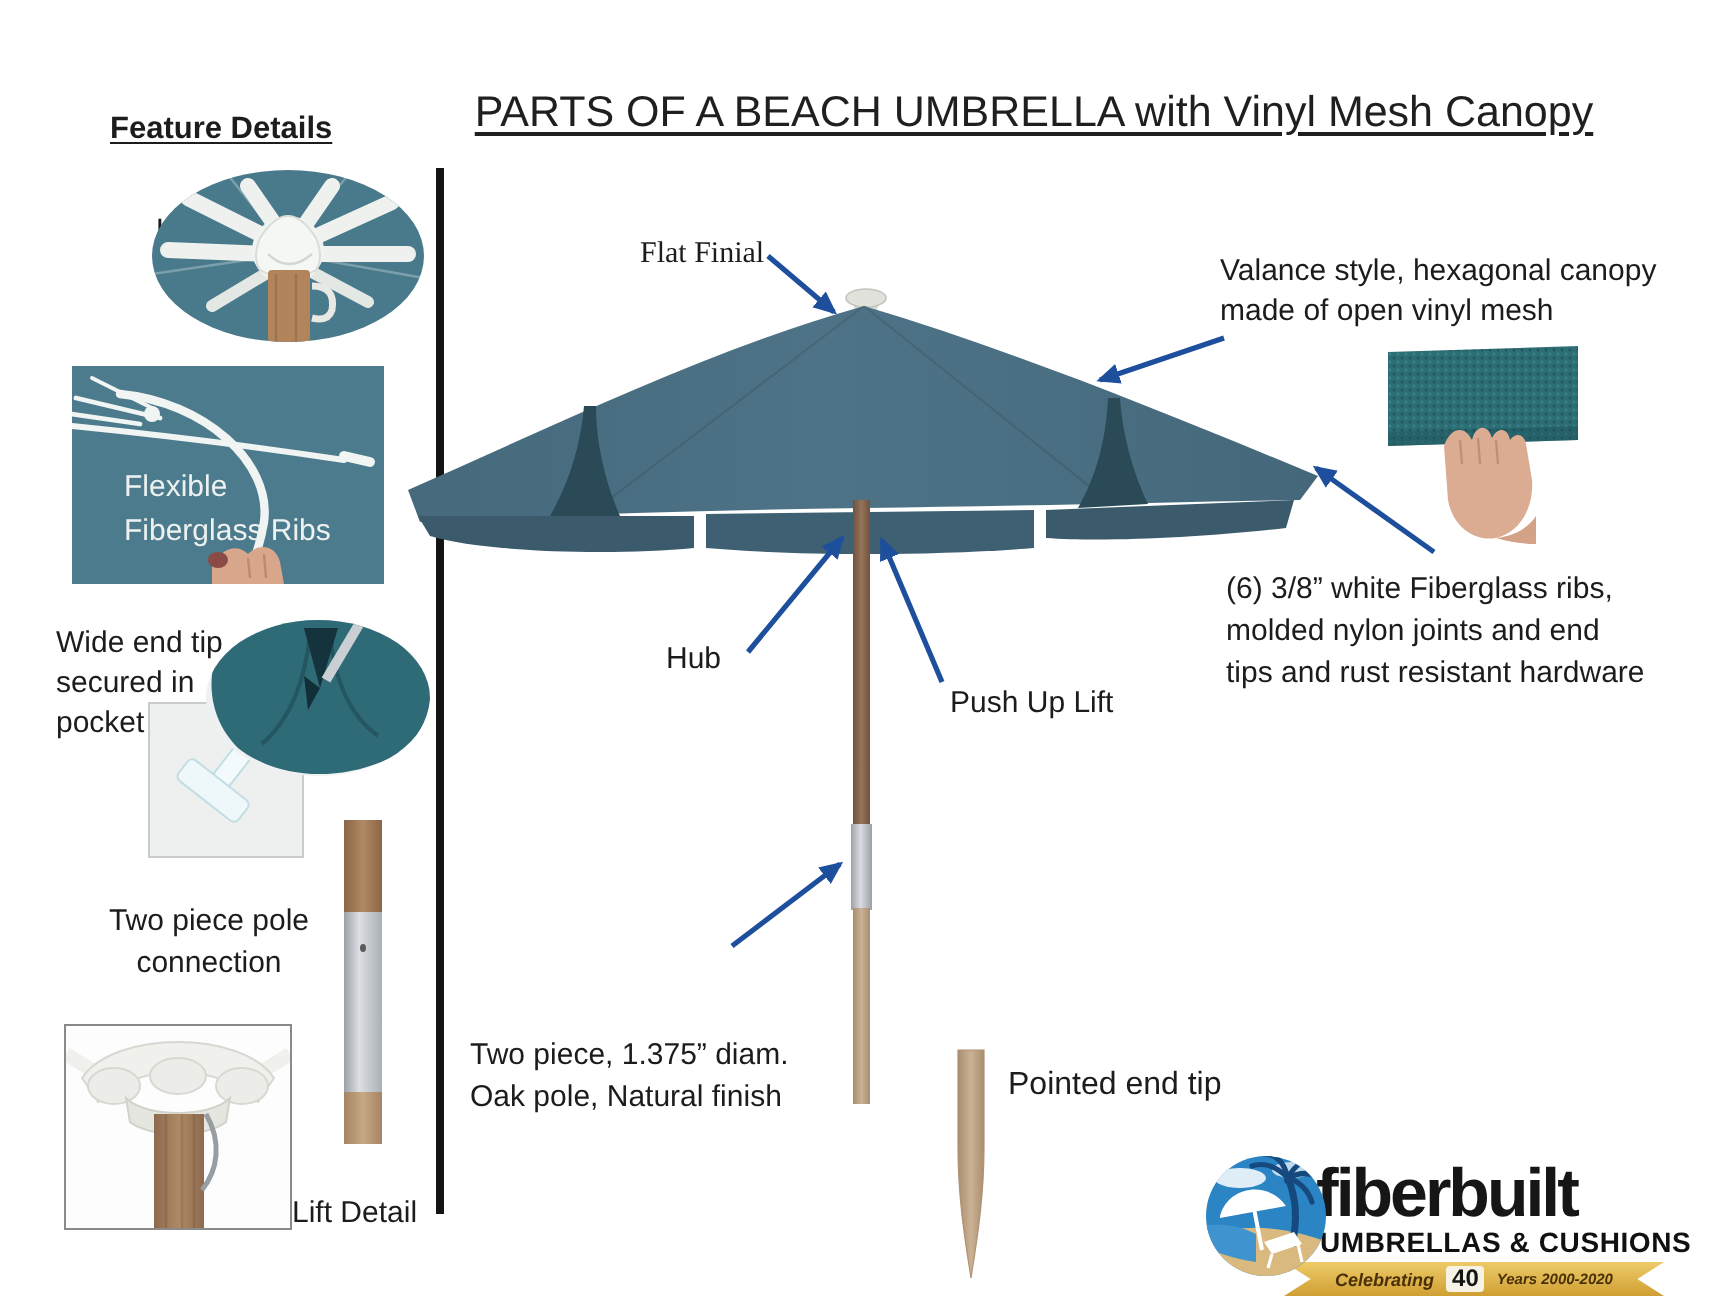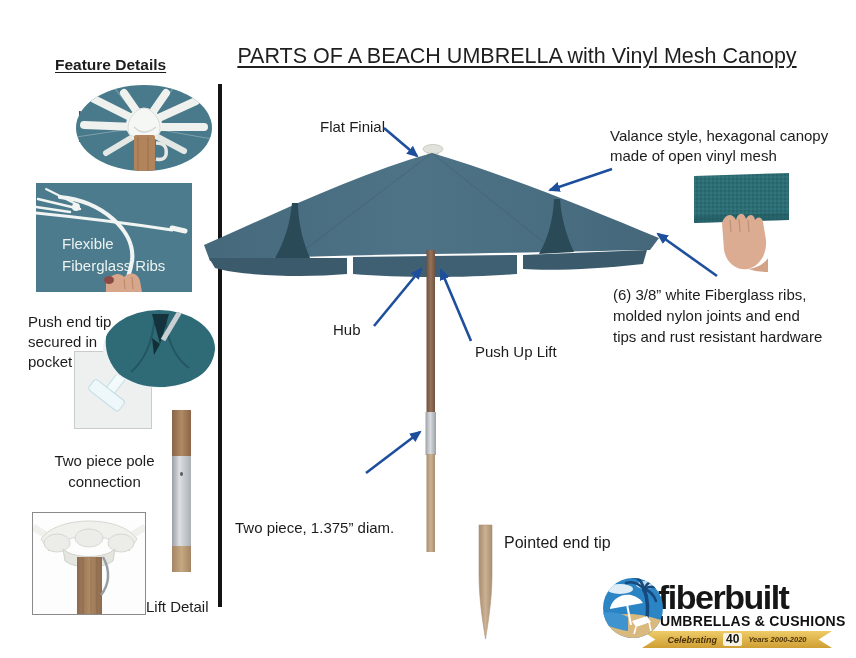--- a/index.html
+++ b/index.html
@@ -95,21 +95,21 @@
       <circle cx="40" cy="24" r="4" fill="#f0f4f2"></circle>
       <path d="M70,100 C74,92 82,88 88,94 C94,88 102,90 104,98 L106,109 L70,109 Z" fill="#d7a68b"></path>
       <ellipse cx="73" cy="97" rx="5" ry="4" fill="#8c4a44"></ellipse>
       <path d="M88,96 L89,106 M96,94 L97,106" stroke="#bd8a70" stroke-width="1.2" fill="none"></path>
     </svg>
     <span class="ribs-txt" style="left:26px;top:50px;">Flexible</span>
     <span class="ribs-txt" style="left:26px;top:72px;">Fiberglass Ribs</span>
   </div>
 
   <div class="lbl" style="left:28px;top:312px;">
-    <div>Push end tip</div>
+    <div>Wide end tip</div>
     <div>secured in</div>
     <div>pocket</div>
   </div>
 
   <div class="ph" style="left:74px;top:351px;z-index:2;">
     <svg width="78" height="78" viewBox="0 0 78 78">
       <rect x="0.5" y="0.5" width="77" height="77" fill="#eef0f0" stroke="#c9cccd"></rect>
       <g transform="rotate(38 39 36)">
         <rect x="34" y="2" width="10" height="40" rx="3" fill="#f2fafc" stroke="#c3dde4" stroke-width="1"></rect>
         <rect x="20" y="40" width="38" height="13" rx="3" fill="#eef8fa" stroke="#c3dde4" stroke-width="1"></rect>
@@ -237,38 +237,39 @@
         </pattern>
       </defs>
       <polygon points="2,6 97,3 97,50 2,53" fill="url(#pmesh)"></polygon>
       <polygon points="2,46 97,43 97,50 2,53" fill="#1f525a" opacity="0.45"></polygon>
       <path d="M 30,53 C 33,44 40,42 44,50 C 46,42 52,42 54,49 C 57,43 62,44 63,50 C 66,46 70,47 71,52 L 74,70 C 75,84 68,96 56,99 C 44,101 34,92 32,80 Z" fill="#dcac92"></path>
       <path d="M 38,50 L 39,62 M 47,49 L 48,62 M 56,50 L 57,62" stroke="#c08f74" stroke-width="1.2" fill="none"></path>
       <path d="M 56,99 C 62,101 70,102 76,102 L 76,88 C 72,94 65,98 56,99 Z" fill="#d3a287"></path>
     </svg>
   </div>
 
-  <div class="lbl" style="left:320px;top:117px;">Flat Finial</div>
+  <div class="lbl" style="left:320px;top:117px;font-family:Liberation Serif, serif;">Flat Finial</div>
 
   <div class="lbl" style="left:610px;top:126px;">
     <div>Valance style, hexagonal canopy</div>
     <div>made of open vinyl mesh</div>
   </div>
 
   <div class="lbl" style="left:613px;top:284px;line-height:21px;">
     <div>(6) 3/8” white Fiberglass ribs,</div>
     <div>molded nylon joints and end</div>
     <div>tips and rust resistant hardware</div>
   </div>
 
   <div class="lbl" style="left:333px;top:320px;">Hub</div>
   <div class="lbl" style="left:475px;top:342px;">Push Up Lift</div>
 
   <div class="lbl" style="left:235px;top:473px;line-height:21px;margin-top:44px;">
     <div>Two piece, 1.375” diam.</div>
+    <div>Oak pole, Natural finish</div>
   </div>
 
   <div class="lbl" style="left:504px;top:533px;font-size:16px;">Pointed end tip</div>
 
   <svg class="abs" style="left:0;top:0;z-index:5;pointer-events:none;" width="856" height="658" viewBox="0 0 856 658">
     <defs>
       <marker id="ah" viewBox="0 0 10 10" refX="7.5" refY="5" markerWidth="5" markerHeight="5" orient="auto">
         <path d="M0,1 L9,5 L0,9 Z" fill="#1d4f9d"></path>
       </marker>
     </defs>

